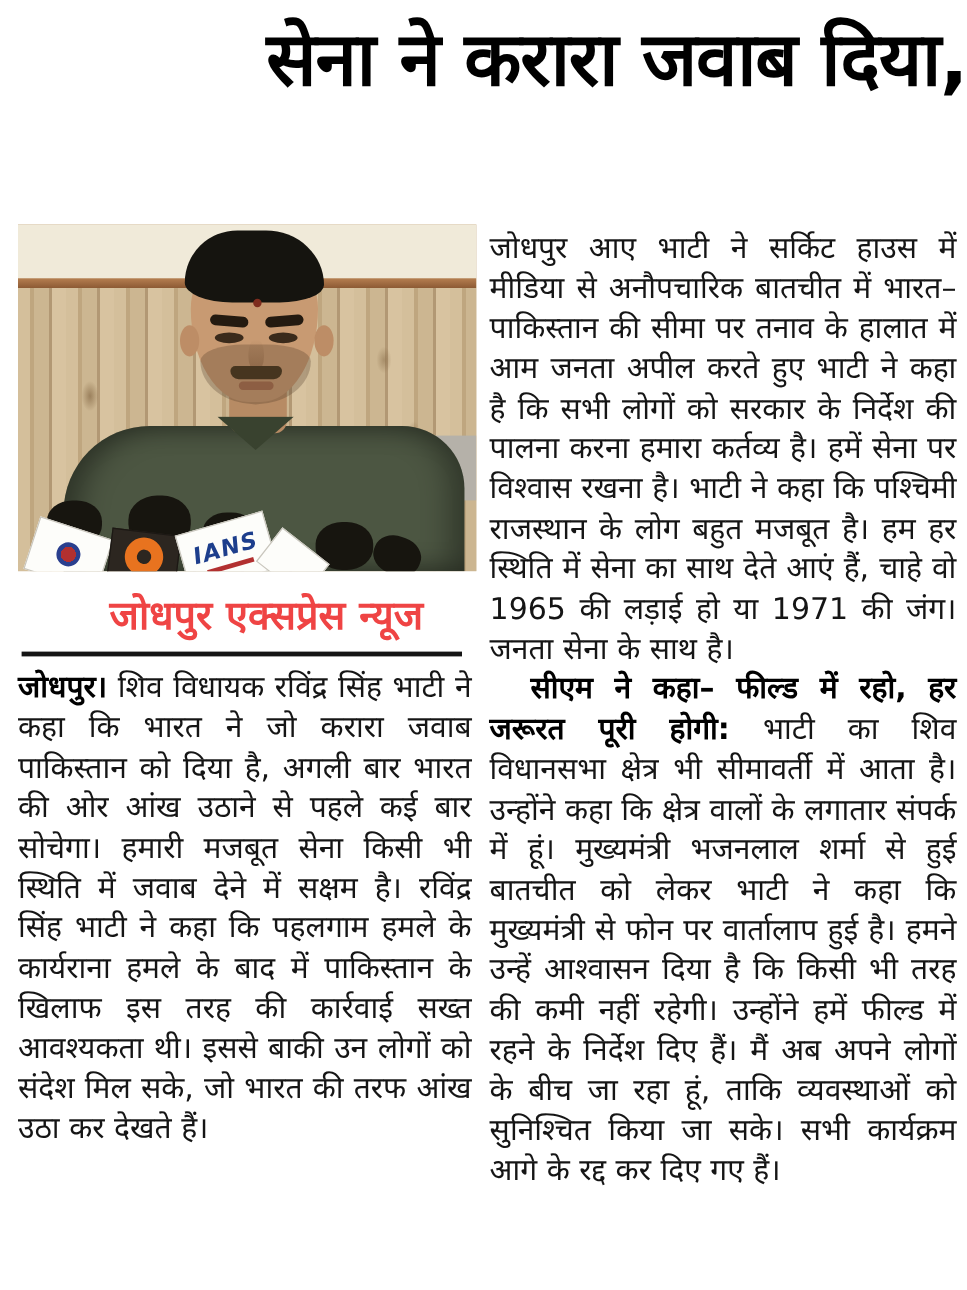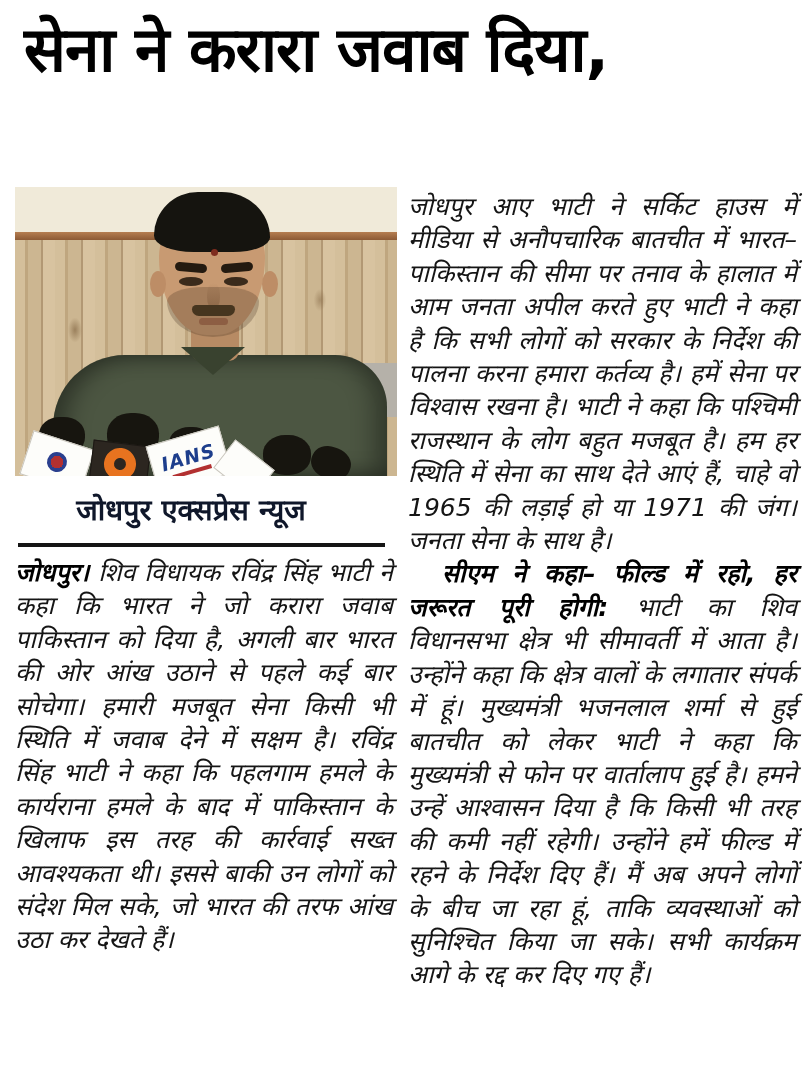--- a/index.html
+++ b/index.html
@@ -1,20 +1,20 @@
 <!DOCTYPE html>
 <html><head>
 <meta charset="utf-8">
 <style>
   * { margin:0; padding:0; box-sizing:border-box; }
   html,body { width:806px; height:1075px; background:#ffffff; }
   body { position:relative; overflow:hidden; font-family:"DejaVu Sans", sans-serif; color:#101010; }
 
   
-  .headline { position:absolute; top:8px; left:0; width:806px; text-align:left;
+  .headline { position:absolute; top:8px; left:0; width:806px; text-align:right;
               font-size:62px; line-height:83px; font-weight:900; color:#000;
               letter-spacing:-1px;padding-left:24px; }
   .hl-line { display:block; white-space:nowrap; }
 
   
   .photo { position:absolute; left:15px; top:187px; width:382px; height:289px;
            overflow:hidden; background:#cdb794; }
   .ph-wall   { position:absolute; left:0; right:0; top:0; height:45px; background:#f0ead9; }
   .ph-trim   { position:absolute; left:0; right:0; top:45px; height:8px;
                background:linear-gradient(#b57e50,#8c5a34); }
@@ -74,26 +74,26 @@
   .flag-orange .orange-ring { width:32px; height:32px; border-radius:50%; background:#e8731f;
               display:flex; align-items:center; justify-content:center; }
   .flag-orange .orange-core { width:12px; height:12px; border-radius:50%; background:#2c2620; }
   .flag-ians  { left:136px; top:248px; width:76px; height:50px; transform:rotate(-16deg);
               flex-direction:column; }
   .ians-text  { font-size:19px; font-weight:900; font-style:italic; color:#1d3e8c; letter-spacing:1px; }
   .ians-strip { width:40px; height:4px; background:#b23030; margin-top:2px; }
   .flag-plain { left:204px; top:264px; width:50px; height:36px; transform:rotate(38deg); }
 
   
-  .caption { position:absolute; left:0; top:489px; width:382px; text-align:center;
-             font-size:29px; font-weight:800; color:#0f172a; }
+  .caption { position:absolute; left:31px; top:489px; width:382px; text-align:center;
+             font-size:33px; font-weight:800; color:#ef4444; }
   .rule    { position:absolute; left:18px; top:543px; width:367px; height:4px; background:#151515; }
 
   
-  .col { position:absolute; font-size:25px; line-height:33.4px; text-align:justify; color:#151515;font-style:italic; }
+  .col { position:absolute; font-size:25px; line-height:33.4px; text-align:justify; color:#151515; }
   .col p { margin:0; }
   .col p.indent { text-indent:34px; }
   .col b { font-weight:800; color:#000; }
   .col-left  { left:15px;  top:556px; width:378px; }
   .col-right { left:408px; top:190px; width:389px; }
 </style>
 </head>
 <body>
 
 <div>

